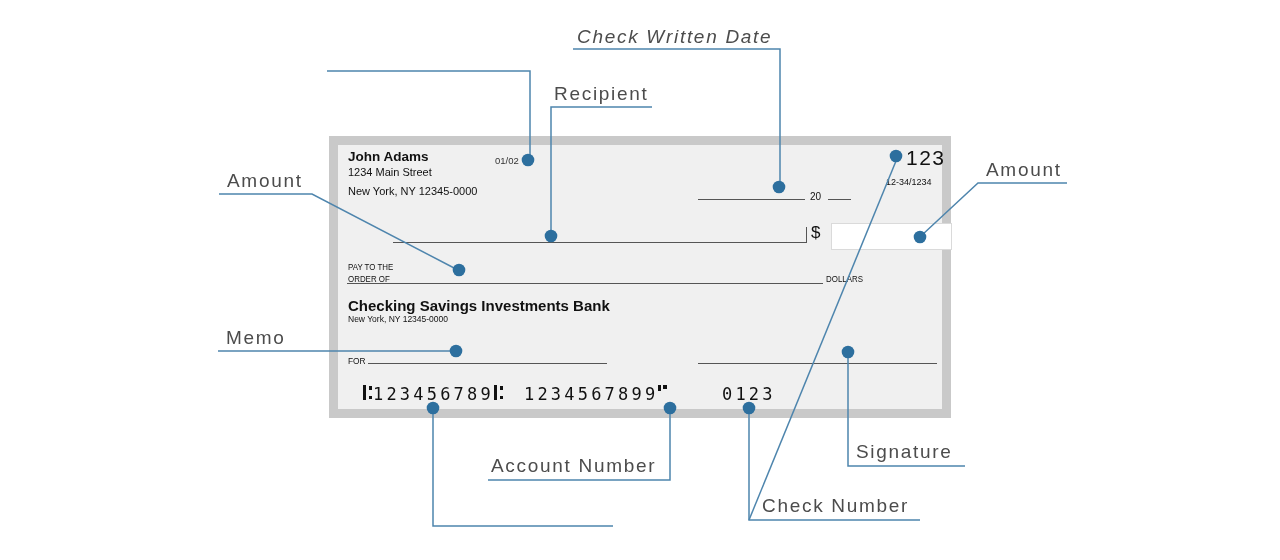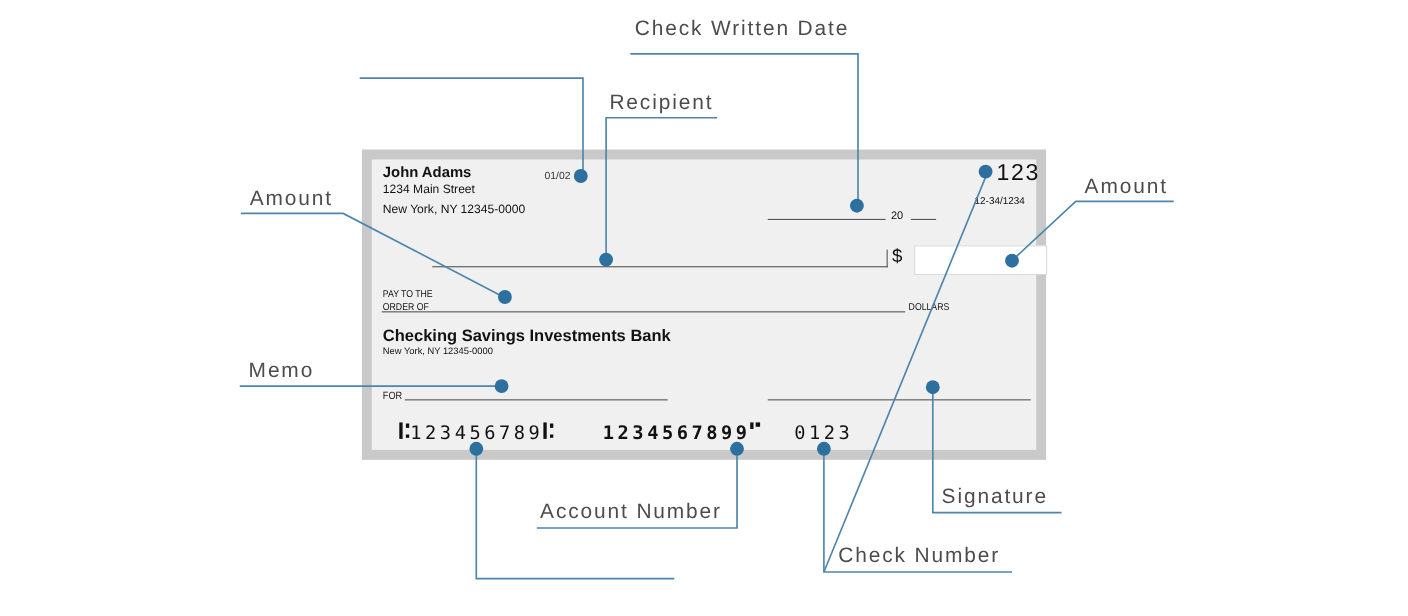--- a/index.html
+++ b/index.html
@@ -80,21 +80,21 @@
 
   <div class="ck" style="left:348px;top:355px;font-size:9.5px;">
     <span class="cond">FOR</span>
   </div>
   <div class="rule" style="left:368px;top:363px;width:239px;"></div>
   <div class="rule" style="left:698px;top:363px;width:239px;"></div>
 
   <div class="micr" style="left:363px;">
     <span class="msym"><i class="b"></i><i class="dt"></i><i class="db"></i></span><span>123456789</span><span class="msym"><i class="b"></i><i class="dt"></i><i class="db"></i></span>
   </div>
-  <div class="micr" style="left:548px;font-weight:bold;">
+  <div class="micr" style="left:524px;">
     <span>1234567899</span><span class="monus"><i class="m1"></i><i class="m2"></i></span>
   </div>
   <div class="micr" style="left:722px;">
     <span>0123</span>
   </div>
 
   <svg id="overlay" width="1280" height="560" viewBox="0 0 1280 560">
     <g stroke="#4e85ad" stroke-width="1.5" fill="none">
       <path d="M327,71 H530 V155"></path>
       <path d="M573,49 H780 V182"></path>
@@ -116,21 +116,21 @@
       <circle cx="920" cy="237" r="6.3"></circle>
       <circle cx="456" cy="351" r="6.3"></circle>
       <circle cx="848" cy="352" r="6.3"></circle>
       <circle cx="433" cy="408" r="6.3"></circle>
       <circle cx="670" cy="408" r="6.3"></circle>
       <circle cx="749" cy="408" r="6.3"></circle>
       <circle cx="896" cy="156" r="6.3"></circle>
     </g>
   </svg>
 
-  <div class="lbl" style="left:577px;top:16px;">Check Written Date</div>
+  <div class="lbl" style="left:577px;top:26px;font-style:italic;">Check Written Date</div>
   <div class="lbl" style="left:554px;top:83px;">Recipient</div>
   <div class="lbl" style="left:227px;top:170px;">Amount</div>
   <div class="lbl" style="left:986px;top:159px;">Amount</div>
   <div class="lbl" style="left:226px;top:327px;">Memo</div>
   <div class="lbl" style="left:856px;top:441px;">Signature</div>
   <div class="lbl" style="left:762px;top:495px;">Check Number</div>
   <div class="lbl" style="left:491px;top:455px;">Account Number</div>
 
 </div>
 

